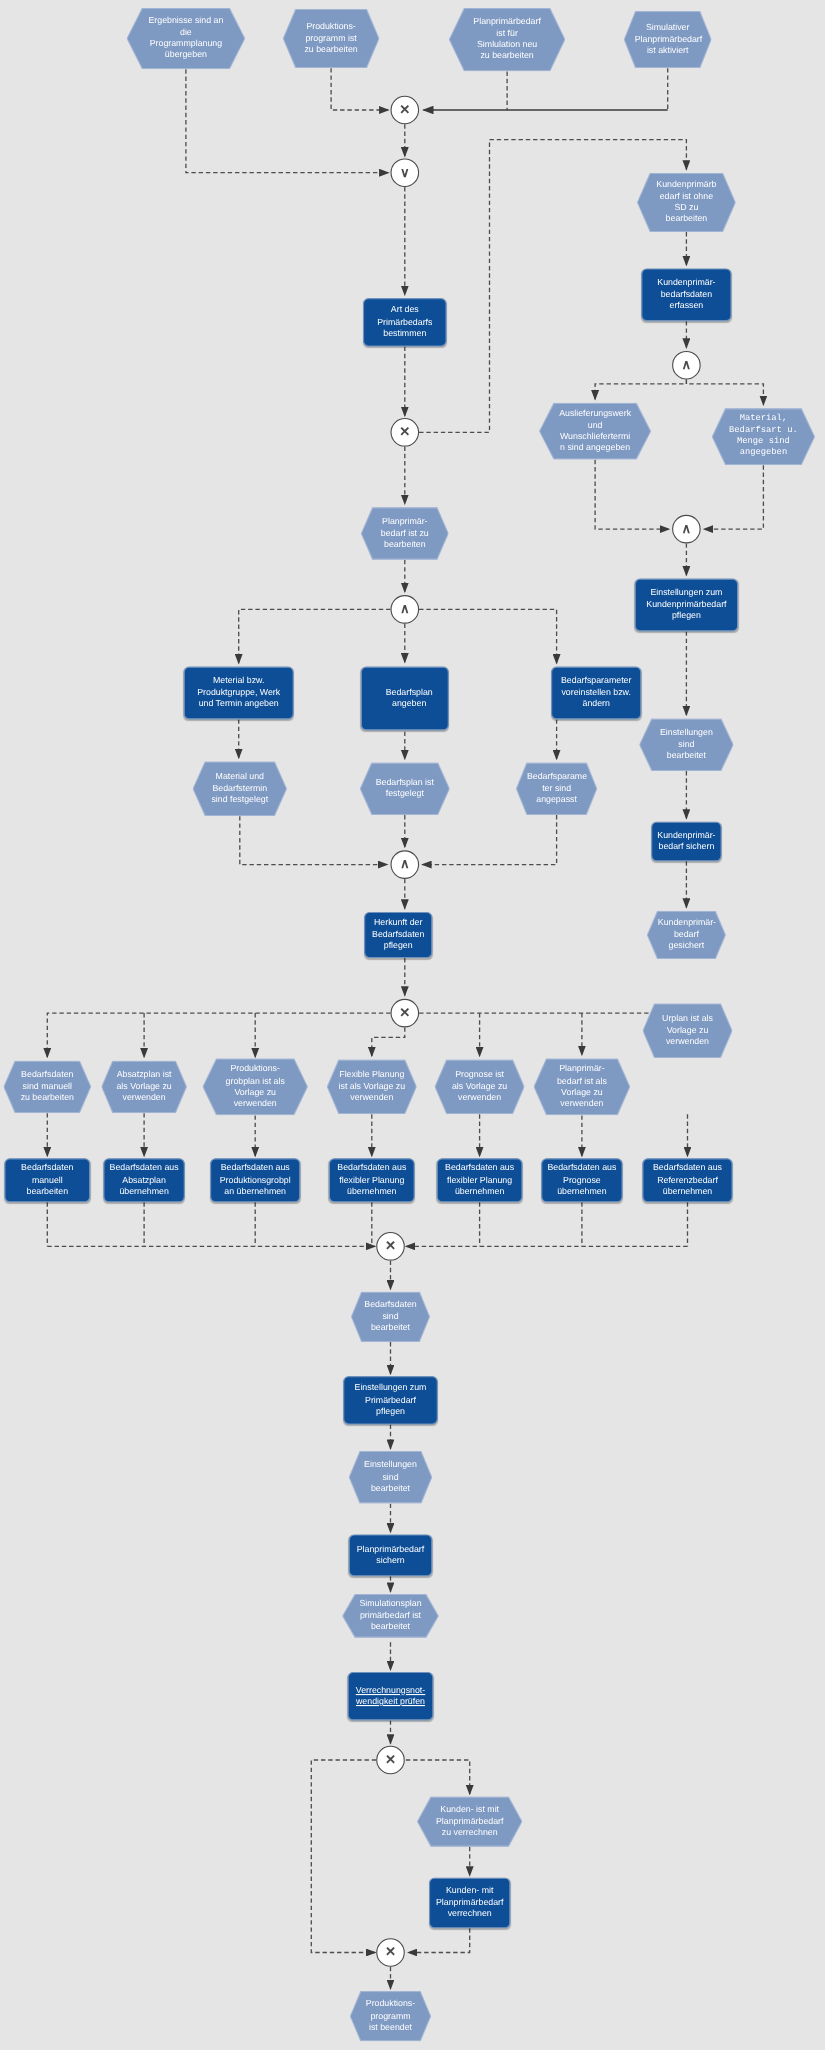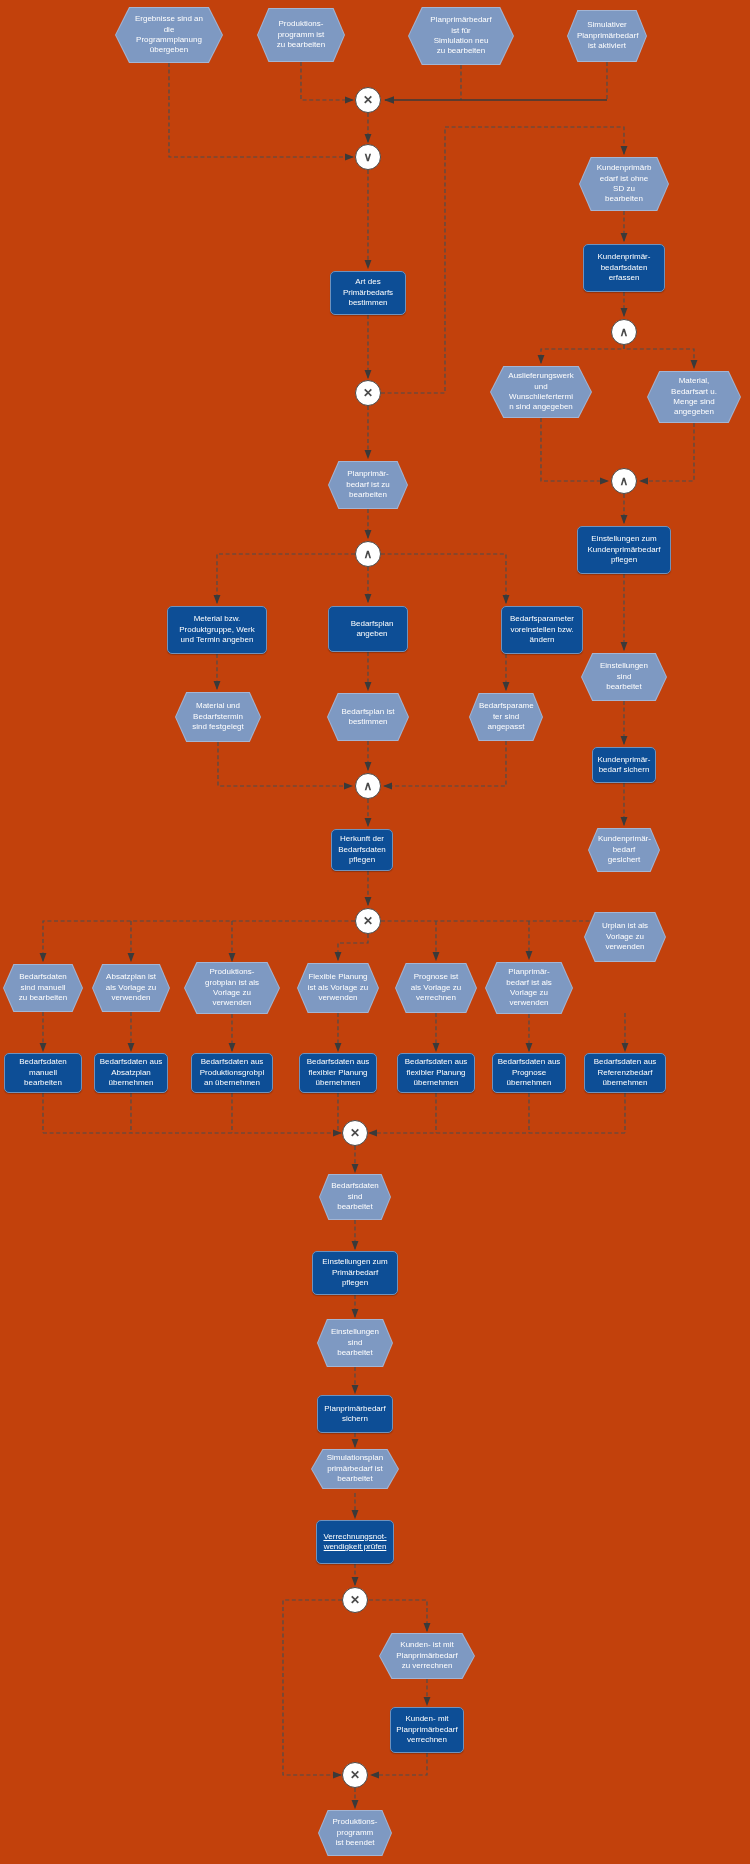--- a/index.html
+++ b/index.html
@@ -1,17 +1,17 @@
 <!DOCTYPE html>
 <html><head>
 <meta charset="utf-8">
 <style>
   html,body{margin:0;padding:0;background:#ffffff;}
   .stage{
-    position:relative;width:750px;height:1864px;background:#c2410c;
+    position:relative;width:750px;height:1864px;background:#e5e5e5;
     font-family:"Liberation Sans",sans-serif;overflow:hidden;
   }
   .stage *{box-sizing:border-box;}
   svg.edge-layer{position:absolute;left:0;top:0;z-index:1;}
   .edge{fill:none;stroke:#4d4d4d;stroke-width:1.2;stroke-dasharray:4 2.6;}
   .edge.solid{stroke-dasharray:none;stroke-width:1.3;stroke:#3a3a3a;}
   .node{
     position:absolute;z-index:2;display:flex;align-items:center;justify-content:center;
     text-align:center;color:#ffffff;font-size:8px;line-height:1.3;white-space:pre-line;
   }
@@ -133,46 +133,46 @@
     <div class="node function" style="left: 330px; top: 271px; width: 76px; height: 44px;"><span>Art des
 Primärbedarfs
 bestimmen</span></div>
     <div class="node function" style="left: 583px; top: 244px; width: 82px; height: 48px;"><span>Kundenprimär-
 bedarfsdaten
 erfassen</span></div>
     <div class="node event-outer" style="left: 490px; top: 366px; width: 102px; height: 52px;"><div class="event-inner"><span class="hex-label">Auslieferungswerk
 und
 Wunschliefertermi
 n sind angegeben</span></div></div>
-    <div class="node event-outer" style="left: 647px; top: 371px; width: 94px; height: 52px;"><div class="event-inner"><span class="hex-label">Material,
+    <div class="node event-outer" style="left: 647px; top: 371px; width: 94px; height: 52px; font-family: Liberation Mono, monospace;"><div class="event-inner"><span class="hex-label">Material,
 Bedarfsart u.
 Menge sind
 angegeben</span></div></div>
     <div class="node event-outer" style="left: 328px; top: 461px; width: 80px; height: 48px;"><div class="event-inner"><span class="hex-label">Planprimär-
 bedarf ist zu
 bearbeiten</span></div></div>
     <div class="node function" style="left: 577px; top: 526px; width: 94px; height: 48px;"><span>Einstellungen zum
 Kundenprimärbedarf
 pflegen</span></div>
     <div class="node function" style="left: 167px; top: 606px; width: 100px; height: 48px;"><span>Meterial bzw.
 Produktgruppe, Werk
 und Termin angeben</span></div>
-    <div class="node function" style="left: 328px; top: 606px; width: 80px; height: 46px; padding-left: 11px;"><span>Bedarfsplan
+    <div class="node function" style="left: 328px; top: 606px; width: 80px; height: 58px; padding-left: 11px;"><span>Bedarfsplan
 angeben</span></div>
     <div class="node function" style="left: 465px; top: 606px; width: 82px; height: 48px; margin-left: 36px;"><span>Bedarfsparameter
 voreinstellen bzw.
 ändern</span></div>
     <div class="node event-outer" style="left: 581px; top: 653px; width: 86px; height: 48px;"><div class="event-inner"><span class="hex-label">Einstellungen
 sind
 bearbeitet</span></div></div>
     <div class="node event-outer" style="left: 175px; top: 692px; width: 86px; height: 50px;"><div class="event-inner"><span class="hex-label">Material und
 Bedarfstermin
 sind festgelegt</span></div></div>
     <div class="node event-outer" style="left: 327px; top: 693px; width: 82px; height: 48px;"><div class="event-inner"><span class="hex-label">Bedarfsplan ist
-bestimmen</span></div></div>
+festgelegt</span></div></div>
     <div class="node event-outer" style="left: 469px; top: 693px; width: 74px; height: 48px;"><div class="event-inner"><span class="hex-label">Bedarfsparame
 ter sind
 angepasst</span></div></div>
     <div class="node function" style="left: 592px; top: 747px; width: 64px; height: 36px;"><span>Kundenprimär-
 bedarf sichern</span></div>
     <div class="node function" style="left: 331px; top: 829px; width: 62px; height: 42px;"><span>Herkunft der
 Bedarfsdaten
 pflegen</span></div>
     <div class="node event-outer" style="left: 588px; top: 828px; width: 72px; height: 44px;"><div class="event-inner"><span class="hex-label">Kundenprimär-
 bedarf
@@ -185,21 +185,21 @@
 verwenden</span></div></div>
     <div class="node event-outer" style="left: 184px; top: 962px; width: 96px; height: 52px;"><div class="event-inner"><span class="hex-label">Produktions-
 grobplan ist als
 Vorlage zu
 verwenden</span></div></div>
     <div class="node event-outer" style="left: 297px; top: 963px; width: 82px; height: 50px;"><div class="event-inner"><span class="hex-label">Flexible Planung
 ist als Vorlage zu
 verwenden</span></div></div>
     <div class="node event-outer" style="left: 395px; top: 963px; width: 82px; height: 50px;"><div class="event-inner"><span class="hex-label">Prognose ist
 als Vorlage zu
-verrechnen</span></div></div>
+verwenden</span></div></div>
     <div class="node event-outer" style="left: 485px; top: 962px; width: 88px; height: 52px;"><div class="event-inner"><span class="hex-label">Planprimär-
 bedarf ist als
 Vorlage zu
 verwenden</span></div></div>
     <div class="node event-outer" style="left: 584px; top: 912px; width: 82px; height: 50px;"><div class="event-inner"><span class="hex-label">Urplan ist als
 Vorlage zu
 verwenden</span></div></div>
     <div class="node function" style="left: 4px; top: 1053px; width: 78px; height: 40px;"><span>Bedarfsdaten
 manuell
 bearbeiten</span></div>

